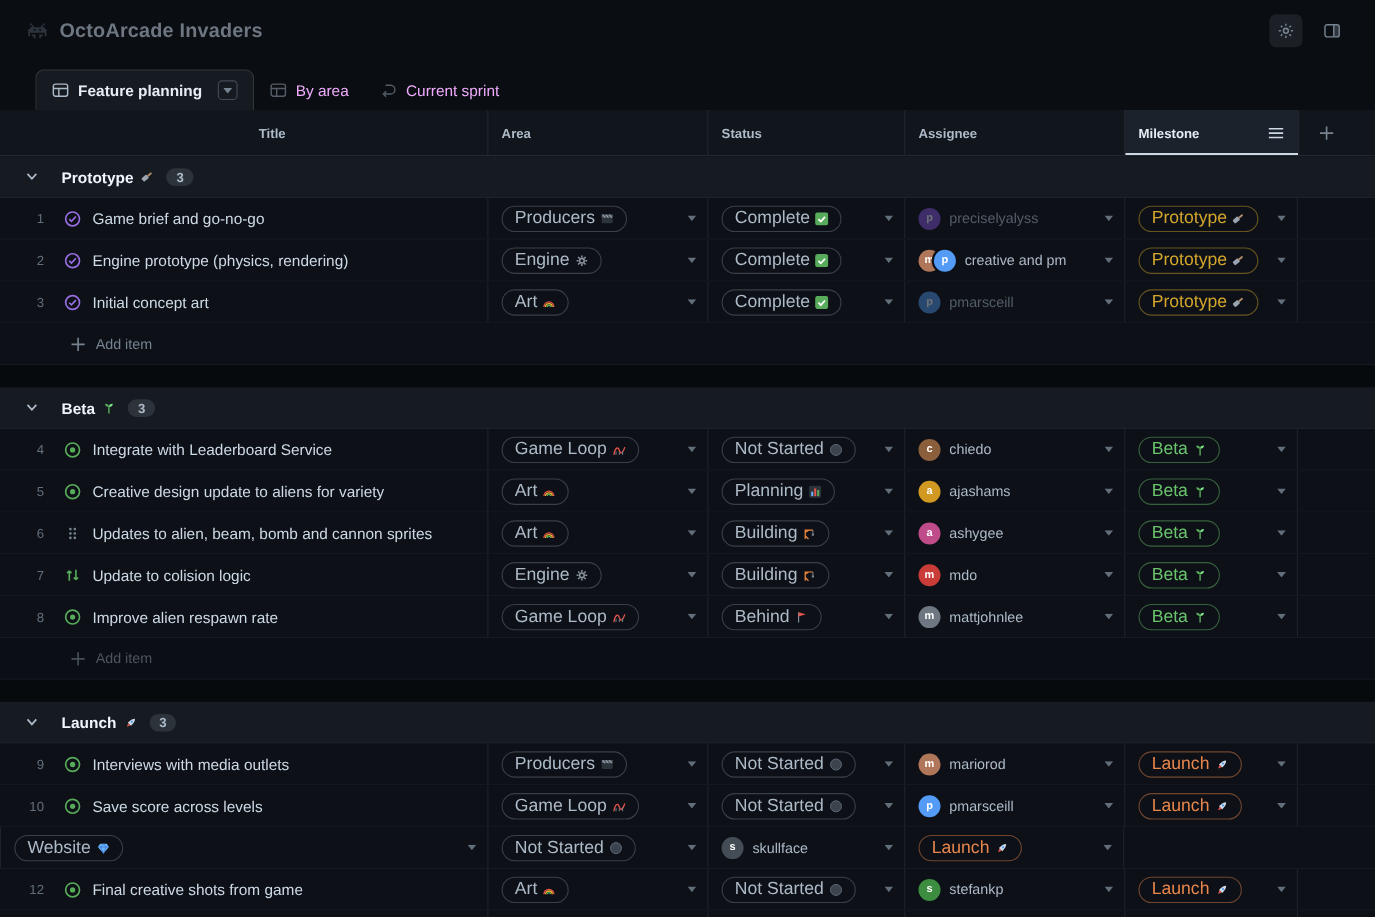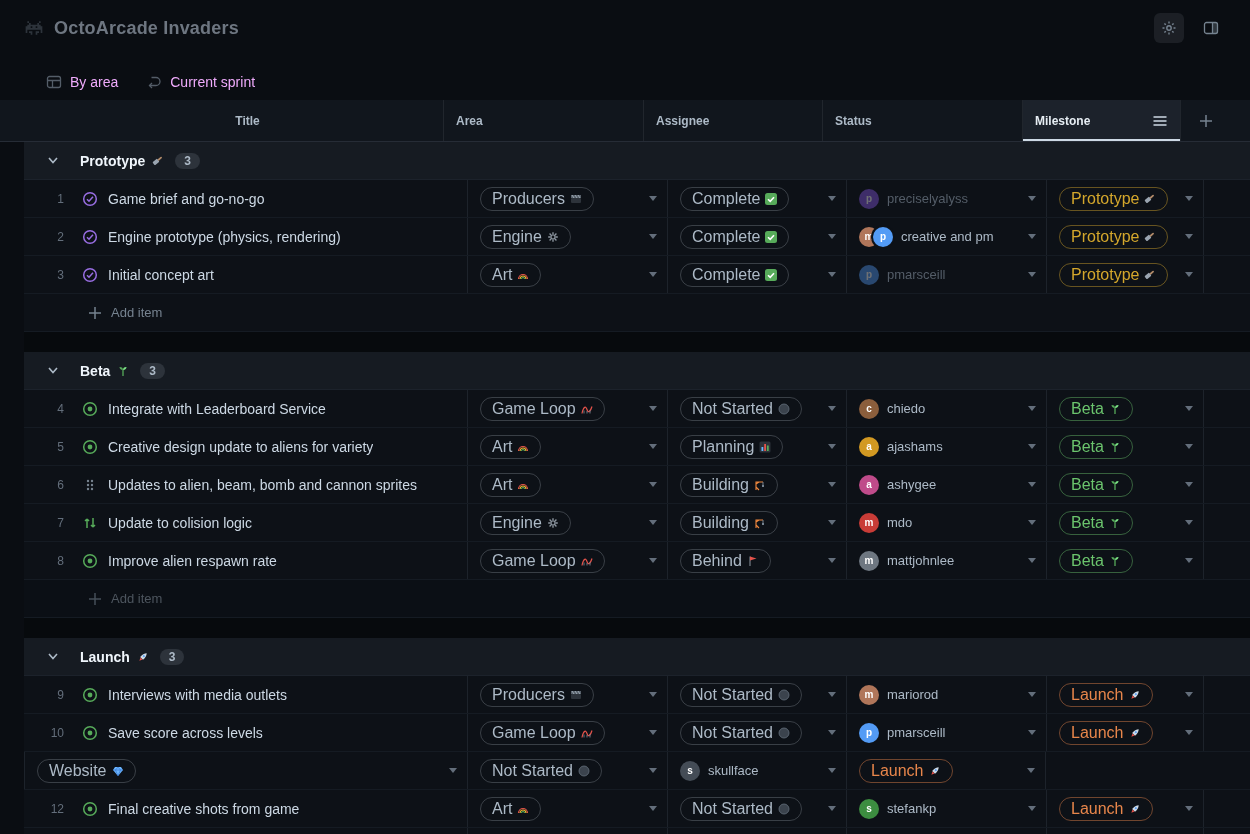--- a/index.html
+++ b/index.html
@@ -30,21 +30,21 @@
 
   
   .col-header { height:42px; flex:none; background:#11161d; display:grid; grid-template-columns:443px 200px 179px 200px 158px 1fr; border-bottom:1px solid #262c36; }
   .col-cell { display:flex; align-items:center; font-size:12px; font-weight:600; color:#adbac7; padding:0 12px; border-left:1px solid #21262d; min-width:0; }
   .col-cell.first { padding-left:64px; border-left:none;justify-content:center; }
   .col-cell.milestone-h { background:#1c222b; color:#e6edf3; box-shadow:inset 0 -2px 0 #cdd9e5; }
   .rows-icon { margin-left:auto; display:flex; color:#cdd9e5; cursor:pointer; }
   .col-cell.trailing { color:#768390; padding-left:18px; }
 
   
-  .table-body { flex:1; overflow:hidden;padding-left:24px; }
+  .table-body { flex:1; overflow:hidden; }
   .group-header { height:38px; background:#161b22; display:flex; align-items:center; padding:0 24px; border-bottom:1px solid #1c222b; cursor:pointer; }
   .chev { display:flex; margin-right:22px; }
   .gtitle { font-size:14px; font-weight:700; color:#f0f6fc; }
   .gemoji { display:flex; margin-left:7px; }
   .gcount { margin-left:11px; background:#2d333b; color:#adbac7; font-size:12px; font-weight:600; padding:1px 9px; border-radius:10px; }
 
   .row { height:38px; display:grid; grid-template-columns:443px 200px 179px 200px 158px 1fr; background:#0d1117; border-bottom:1px solid #151b23; }
   .cell { display:flex; align-items:center; border-left:1px solid #1d232b; padding:0 10px 0 12px; min-width:0; cursor:pointer; }
   .cell.title-cell { border-left:none; padding:0; }
   .cell.milestone-cell { border-right:1px solid #1d232b; }
@@ -95,20 +95,34 @@
         <svg width="16" height="16" viewBox="0 0 16 16" fill="none" stroke="currentColor" stroke-width="1.3">
             <rect x="1.5" y="2.5" width="13" height="11" rx="2"></rect>
             <path d="M9.5 2.5V13.5"></path>
             <rect x="9.5" y="2.5" width="5" height="11" fill="currentColor" opacity="0.35" stroke="none"></rect>
           </svg>
       </span>
     </div>
   </div>
 
   <div class="tab-strip">
+    <div class="tab active">
+      <span class="tab-icon">
+        <svg width="16" height="16" viewBox="0 0 16 16" fill="none" stroke="currentColor" stroke-width="1.3">
+            <rect x="1.5" y="2.5" width="13" height="11" rx="2"></rect>
+            <path d="M1.5 6.5H14.5M6.5 6.5V13.5"></path>
+          </svg>
+      </span>
+      <span>Feature planning</span>
+      <span class="caret-box">
+        <svg width="8" height="5" viewBox="0 0 8 5">
+            <path d="M0 0H8L4 5Z" fill="#768390"></path>
+          </svg>
+      </span>
+    </div>
     <div class="tab">
       <span class="tab-icon">
         <svg width="16" height="16" viewBox="0 0 16 16" fill="none" stroke="currentColor" stroke-width="1.3">
             <rect x="1.5" y="2.5" width="13" height="11" rx="2"></rect>
             <path d="M1.5 6.5H14.5M6.5 6.5V13.5"></path>
           </svg>
       </span>
       <span>By area</span>
     </div>
     <div class="tab">
@@ -123,24 +137,24 @@
   </div>
 
   <div class="col-header">
     <div class="col-cell first">
         <span>Title</span>
       </div>
     <div class="col-cell">
         <span>Area</span>
       </div>
     <div class="col-cell">
+        <span>Status</span>
+      </div>
+    <div class="col-cell">
         <span>Assignee</span>
-      </div>
-    <div class="col-cell">
-        <span>Status</span>
       </div>
     <div class="col-cell milestone-h">
       <span>Milestone</span>
       <span class="rows-icon">
         <svg width="16" height="16" viewBox="0 0 16 16" fill="none" stroke="currentColor" stroke-width="1.5">
             <path d="M1.5 4H14.5M1.5 8H14.5M1.5 12H14.5"></path>
           </svg>
       </span>
     </div>
     <div class="col-cell trailing">

